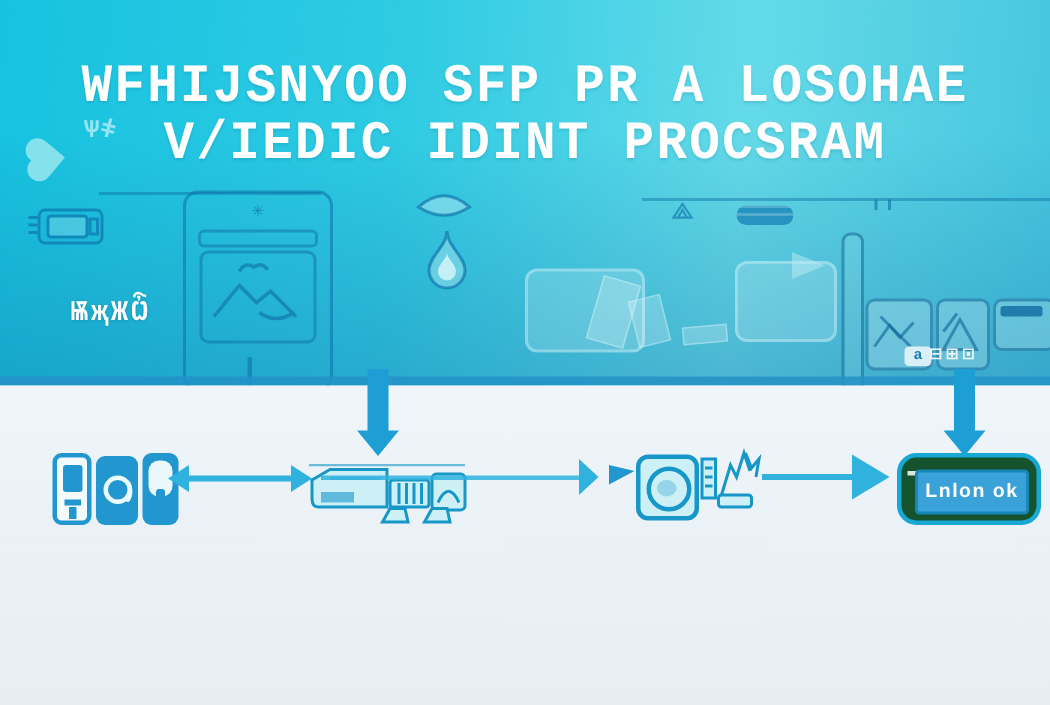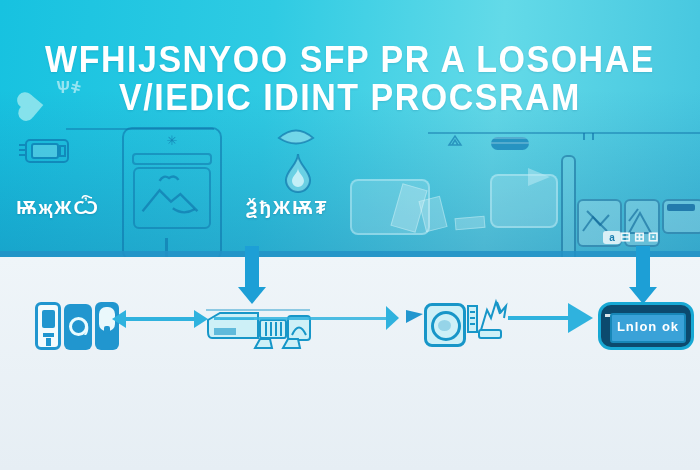--- a/index.html
+++ b/index.html
@@ -4,20 +4,21 @@
 <style>
   html,body{margin:0;padding:0;background:#ffffff;font-family:"Liberation Sans",sans-serif;}
   #stage{position:relative;width:700px;height:470px;overflow:hidden;background:#e9f1f6;}
   .abs{position:absolute;}
 
   
   #hero{left:0;top:0;width:700px;height:257px;
     background:
       linear-gradient(180deg, rgba(10,80,140,0) 35%, rgba(18,95,155,.30) 100%),
       linear-gradient(95deg, #17c2e0 0%, #2fcbe3 38%, #63dae8 70%, #45c6df 100%);
+    font-family: Liberation Mono, monospace;
   }
   #hero-edge{left:0;top:251px;width:700px;height:6px;background:#2392c7;opacity:.85;}
 
   .title{left:0;width:700px;text-align:center;color:#ffffff;font-weight:800;
     letter-spacing:1.5px;transform:scaleY(1.06);
     text-shadow:0 1px 2px rgba(0,90,130,.18);}
   #title1{top:40px;font-size:34px;}
   #title2{top:78px;font-size:34px;}
 
   
@@ -39,21 +40,21 @@
   #panel-flower{left:0;top:4px;width:96px;text-align:center;color:rgba(13,112,168,.7);font-size:13px;}
   #panel-bar{left:8px;top:24px;width:76px;height:8px;border:2px solid rgba(13,112,168,.5);border-radius:4px;}
   #panel-img{left:9px;top:38px;width:74px;height:58px;border:2px solid rgba(13,112,168,.5);border-radius:6px;}
   #panel-stem{left:165px;top:238px;width:3px;height:19px;background:rgba(13,112,168,.55);}
 
   #eye{left:277px;top:128px;width:38px;height:20px;}
   #drop{left:283px;top:152px;width:30px;height:42px;}
 
   .caption{color:#ffffff;font-weight:700;font-size:19px;line-height:24px;text-align:center;
     letter-spacing:2px;text-shadow:0 1px 2px rgba(0,80,120,.25);}
-  #caption-left{left:4px;top:196px;width:108px;}
+  #caption-left{left:20px;top:196px;width:108px;}
   #caption-right{left:231px;top:196px;width:112px;}
 
   #tent{left:447px;top:134px;width:16px;height:12px;}
   #pill{left:491px;top:137px;width:38px;height:13px;background:#1a86ba;border-radius:7px;opacity:.8;
     background-image:linear-gradient(180deg, rgba(255,255,255,.25) 2px, transparent 2px, transparent 5px, rgba(255,255,255,.25) 5px, rgba(255,255,255,.25) 7px, transparent 7px);}
   .tick{width:2px;height:7px;background:#0e6fa6;opacity:.6;}
   #tick1{left:583px;top:133px;}
   #tick2{left:592px;top:133px;}
 
   #rod{left:561px;top:155px;width:11px;height:100px;border:2px solid rgba(11,100,150,.55);
@@ -108,21 +109,21 @@
   #flick{left:406px;top:310px;width:0;height:0;border-top:4px solid transparent;border-bottom:9px solid transparent;border-left:17px solid #2196cf;}
 
   #washer{left:424px;top:303px;width:42px;height:44px;background:#cdf0f7;border:3px solid #1796c8;border-radius:8px;box-sizing:border-box;}
   #washer-ring{left:4px;top:5px;width:24px;height:24px;border:3px solid #1796c8;border-radius:50%;}
   #washer-ring::after{content:"";position:absolute;left:4px;top:6px;width:13px;height:11px;border-radius:50%;background:rgba(23,150,200,.3);}
   #garble{left:466px;top:296px;width:46px;height:48px;}
 
   #arrow3-line{left:508px;top:316px;width:62px;height:4px;background:#2fb2de;}
   #arrow3-head{left:568px;top:303px;width:0;height:0;border-top:15px solid transparent;border-bottom:15px solid transparent;border-left:25px solid #2fb2de;}
 
-  #ok-button{left:598px;top:302px;width:96px;height:48px;background:#0c4a6e;border:3px solid #17a8d4;border-radius:13px;box-sizing:border-box;cursor:pointer;}
+  #ok-button{left:598px;top:302px;width:96px;height:48px;background:#14532d;border:3px solid #17a8d4;border-radius:13px;box-sizing:border-box;cursor:pointer;}
   #ok-inner{left:9px;top:8px;width:72px;height:26px;background:#3aa2d8;border:2px solid #1787b8;border-radius:3px;
     color:#ffffff;font-size:13px;font-weight:700;letter-spacing:1px;text-align:center;line-height:24px;}
   #ok-tick{left:4px;top:9px;width:6px;height:3px;background:rgba(255,255,255,.85);}
 
   svg{display:block;}
 </style>
 </head>
 <body>
 
 <div id="stage">
@@ -173,21 +174,20 @@
       <svg viewBox="0 0 30 42" width="30" height="42">
         <path d="M15 2 C15 12 3 19 3 28 a12 12 0 0 0 24 0 C27 19 15 12 15 2 Z" fill="rgba(190,238,246,.4)" stroke="rgba(13,112,168,.65)" stroke-width="2"></path>
         <path d="M15 16 C15 21 9 24 9 29 a6 6 0 0 0 12 0 C21 24 15 21 15 16 Z" fill="rgba(225,250,253,.75)"></path>
       </svg>
     </div>
 
     <div id="caption-left" class="abs caption">
       <div>ѬҗЖѼ</div>
     </div>
     <div id="caption-right" class="abs caption">
-      <div>ѮђЖѬ₮</div>
     </div>
 
     <div id="tent" class="abs">
       <svg viewBox="0 0 16 12" width="16" height="12">
         <path d="M2 11 L8 2 L14 11 Z M5 11 L8 6 L11 11" fill="none" stroke="rgba(13,112,168,.6)" stroke-width="1.5"></path>
       </svg>
     </div>
     <div id="pill" class="abs"></div>
     <div id="tick1" class="abs tick"></div>
     <div id="tick2" class="abs tick"></div>

